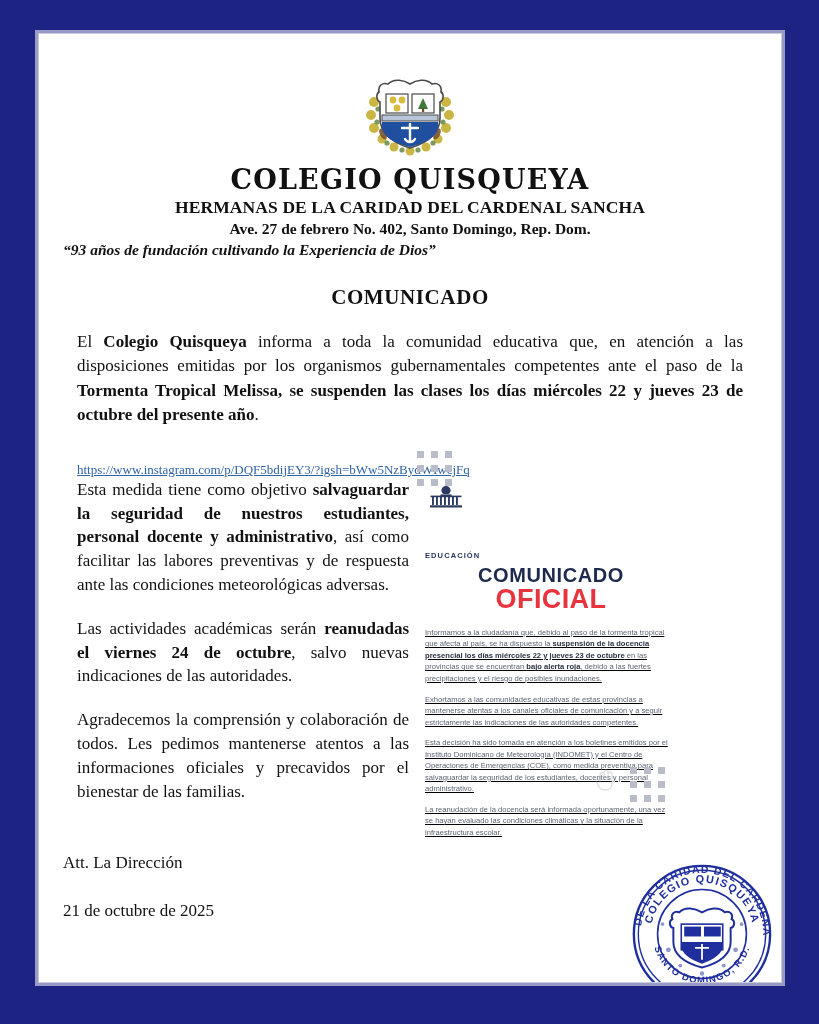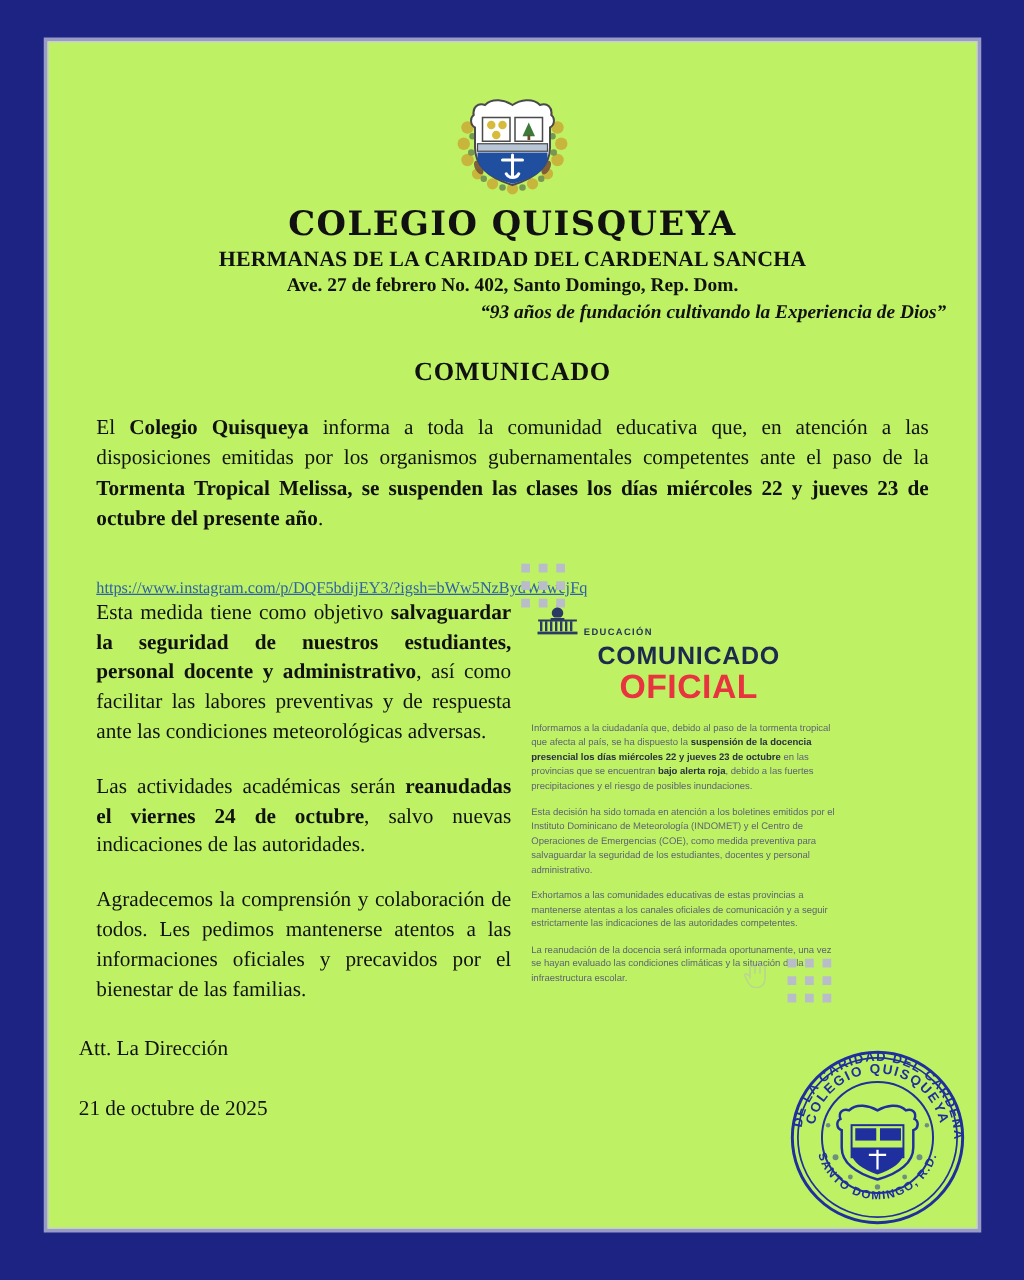--- a/index.html
+++ b/index.html
@@ -13,21 +13,21 @@
     position: absolute;
     left: 0; top: 0;
     width: 819px; height: 1024px;
     background: #1d2383;
     overflow: hidden;
   }
   #paper {
     position: absolute;
     left: 38px; top: 33px;
     width: 744px; height: 950px;
-    background: #bef264;
+    background: #ffffff;
     border: 1px solid #c9cbd8;
     box-shadow: 0 0 0 3px rgba(255,255,255,0.55);
     overflow: hidden;
   }
   #paper-inner {
     position: absolute;
     left: 0; top: 0; right: 0; bottom: 0;
     padding: 0 24px;
   }
 
@@ -60,21 +60,21 @@
     margin-top: 3px;
   }
   .school-sub2 {
     text-align: center;
     font-weight: bold;
     font-size: 15.5px;
     color: #111111;
     margin-top: 2px;
   }
   .school-motto {
-    text-align: right;
+    text-align: left;
     font-weight: bold;
     font-style: italic;
     font-size: 15.5px;
     color: #111111;
     margin-top: 3px;
   }
 
   .comunicado-title {
     text-align: center;
     font-weight: bold;
@@ -169,22 +169,23 @@
     opacity: 0.45;
   }
 
   
   .minerd-card {
     margin-top: 6px;
     width: 252px;
   }
   .minerd-logo-wrap {
     display: flex;
-    flex-direction: row;
-    align-items: flex-end;
+    flex-direction: column;
+    align-items: flex-start;
+    gap: 40px;
   }
   .minerd-seal { width: 42px; height: 26px; display: block; }
   .minerd-edu {
     font-family: "Liberation Sans", sans-serif;
     font-size: 7.5px;
     letter-spacing: 1.1px;
     font-weight: bold;
     color: #26335e;
     margin-top: 1px;
   }
@@ -204,20 +205,21 @@
     font-size: 27px;
     letter-spacing: 0.4px;
     color: #e8343f;
     text-align: center;
     line-height: 1;
     margin-top: 1px;
   }
   .minerd-body {
     margin-top: 14px;
     padding-right: 4px;
+    text-decoration: underline;
   }
   .minerd-body p {
     font-family: "Liberation Sans", sans-serif;
     font-size: 7.6px;
     line-height: 1.52;
     color: #5e6374;
     margin: 0 0 9px 0;
     text-align: left;
   }
   .minerd-body p b {
@@ -377,22 +379,22 @@
               </svg>
               <div class="minerd-edu">EDUCACIÓN</div>
             </div>
             <div class="minerd-com">COMUNICADO</div>
             <div class="minerd-ofi">OFICIAL</div>
 
             <div class="minerd-body">
               <p>
                 <span>Informamos a la ciudadanía que, debido al paso de la tormenta tropical que afecta al país, se ha dispuesto la </span><b>suspensión de la docencia presencial los días miércoles 22 y jueves 23 de octubre</b><span> en las provincias que se encuentran </span><b>bajo alerta roja</b><span>, debido a las fuertes precipitaciones y el riesgo de posibles inundaciones.</span>
               </p>
+              <p>Exhortamos a las comunidades educativas de estas provincias a mantenerse atentas a los canales oficiales de comunicación y a seguir estrictamente las indicaciones de las autoridades competentes.</p>
               <p>Esta decisión ha sido tomada en atención a los boletines emitidos por el Instituto Dominicano de Meteorología (INDOMET) y el Centro de Operaciones de Emergencias (COE), como medida preventiva para salvaguardar la seguridad de los estudiantes, docentes y personal administrativo.</p>
-              <p>Exhortamos a las comunidades educativas de estas provincias a mantenerse atentas a los canales oficiales de comunicación y a seguir estrictamente las indicaciones de las autoridades competentes.</p>
               <p>La reanudación de la docencia será informada oportunamente, una vez se hayan evaluado las condiciones climáticas y la situación de la infraestructura escolar.</p>
             </div>
           </div>
 
           <svg class="hand-icon" viewBox="0 0 22 24">
             <path d="M7 15 L7 6.5 C7 5.4 7.9 4.5 9 4.5 C10.1 4.5 11 5.4 11 6.5
                      L11 11 L11 4 C11 2.9 11.9 2 13 2 C14.1 2 15 2.9 15 4 L15 11
                      L15 6 C15 4.9 15.9 4 17 4 C18.1 4 19 4.9 19 6 L19 15
                      C19 19 16.5 22 12.5 22 C8.5 22 6 19.5 5 17 L3 13
                      C2.4 11.8 3.4 10.6 4.6 11.2 L7 13 Z" fill="none" stroke="#b3b6c2" stroke-width="1.3"></path>

